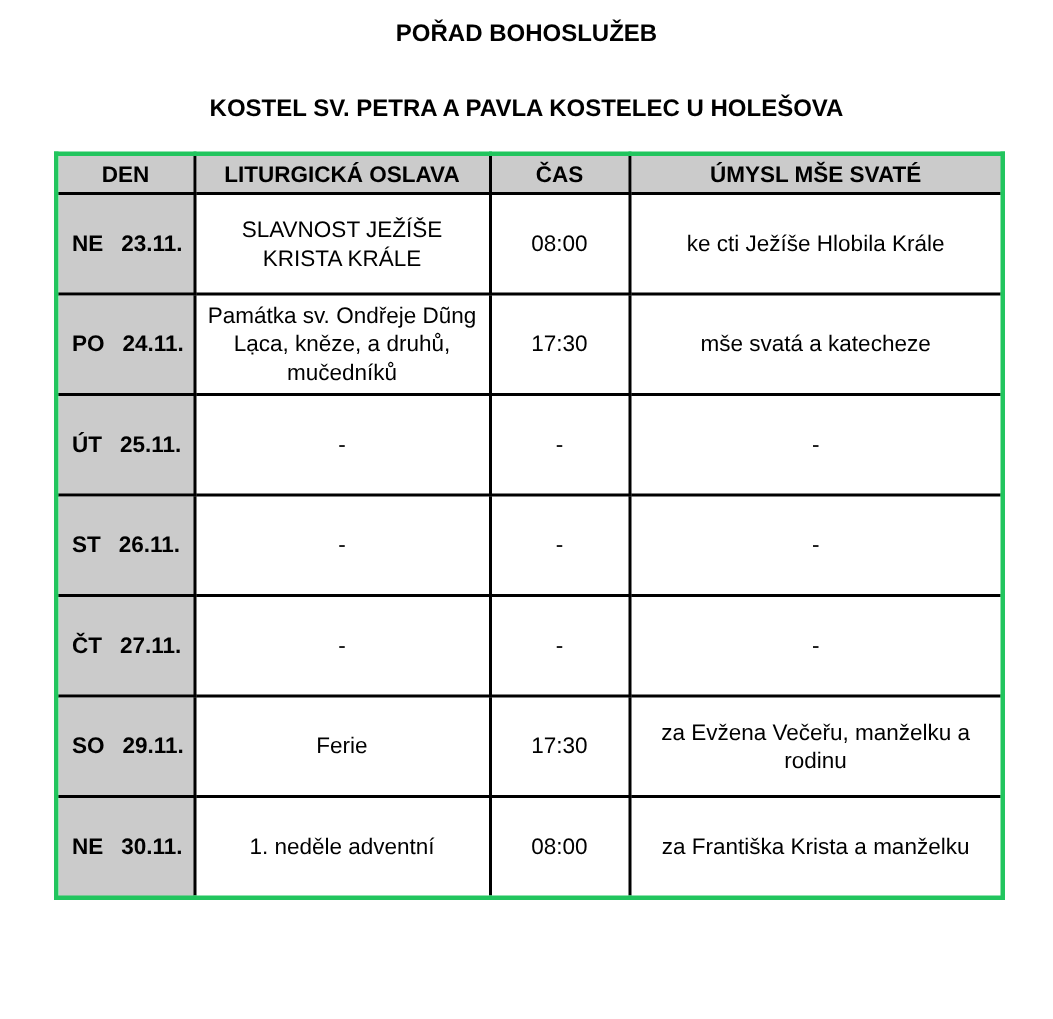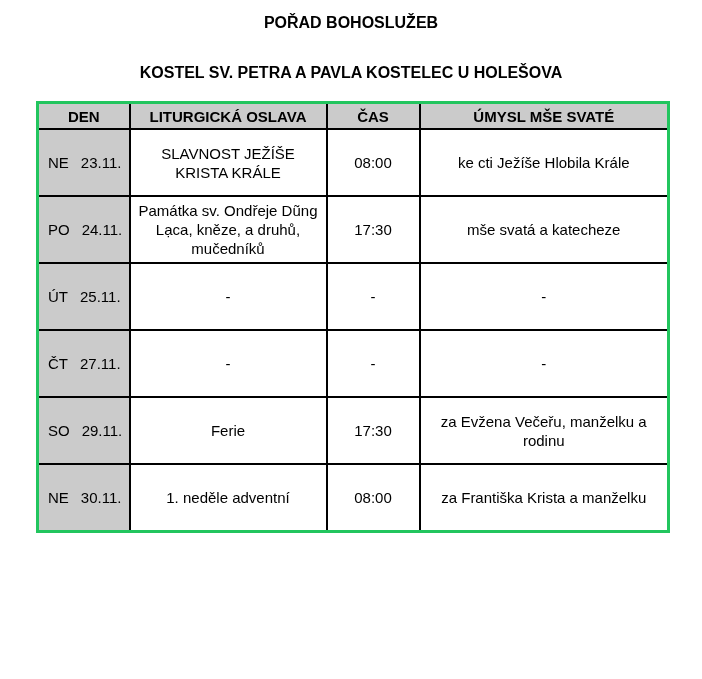--- a/index.html
+++ b/index.html
@@ -34,21 +34,21 @@
   tr.data-row{height:67px;}
   td.cell{
     font-size:15px;
     text-align:center;
     vertical-align:middle;
     padding:2px 5px;
     line-height:19px;
   }
   td.day-cell{
     background:#cbcbcb;
-    font-weight:normal;
+    font-weight:bold;
     text-align:left;
     padding:2px 2px 2px 9px;
     vertical-align:middle;
     font-size:15px;
   }
   .day-wrap{display:flex;gap:12px;align-items:baseline;}
 </style>
 </head>
 <body>
 
@@ -101,20 +101,31 @@
       <div class="day-wrap">
         <span>ÚT</span>
         <span>25.11.</span>
       </div>
     </td>
     <td class="cell">-</td>
     <td class="cell">-</td>
     <td class="cell">-</td>
   </tr>
 
+  <tr class="data-row">
+    <td class="day-cell">
+      <div class="day-wrap">
+        <span>ST</span>
+        <span>26.11.</span>
+      </div>
+    </td>
+    <td class="cell">-</td>
+    <td class="cell">-</td>
+    <td class="cell">-</td>
+  </tr>
 
   <tr class="data-row">
     <td class="day-cell">
       <div class="day-wrap">
         <span>ČT</span>
         <span>27.11.</span>
       </div>
     </td>
     <td class="cell">-</td>
     <td class="cell">-</td>

